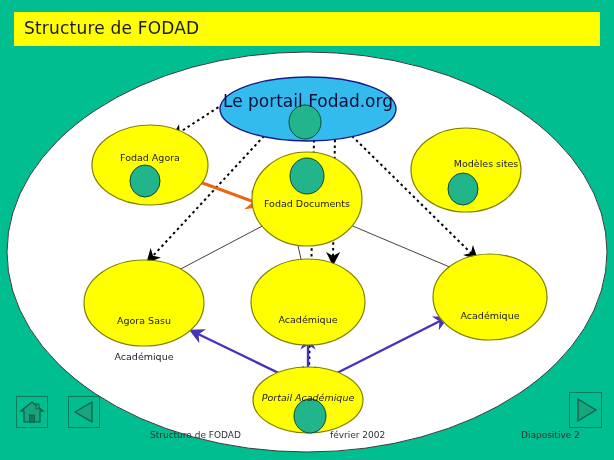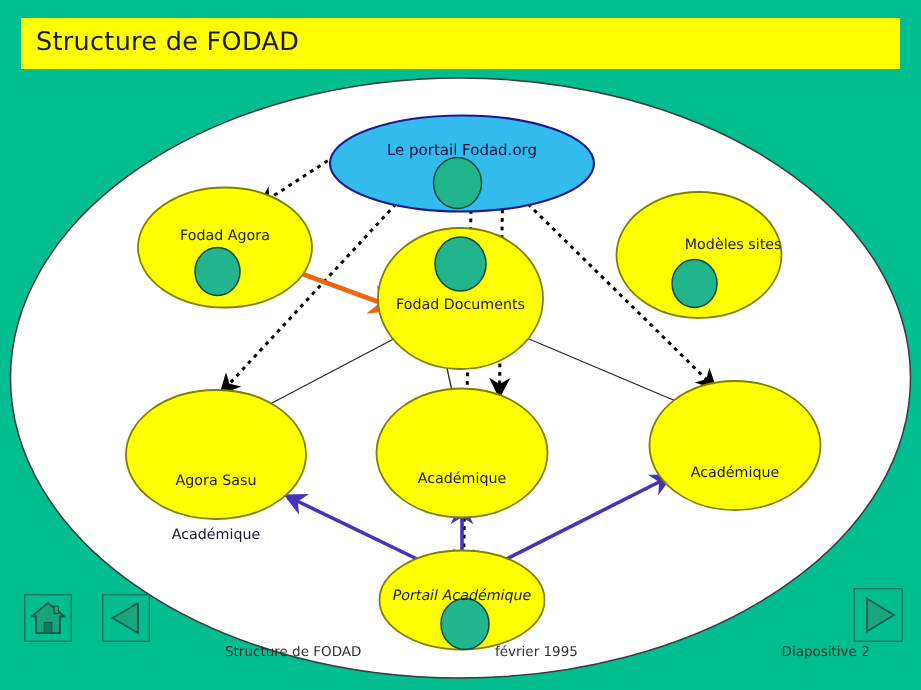--- a/index.html
+++ b/index.html
@@ -54,21 +54,21 @@
     position: absolute;
     text-align: center;
     color: #1a1a2e;
     font-size: 9.5px;
     line-height: 12px;
     white-space: pre;
     pointer-events: none;
     font-family: "DejaVu Sans", sans-serif;
   }
   .node-label.portal {
-    font-size: 10px;
+    font-size: 17px;
     color: #10103a;
   }
 
   
   .footer-text {
     position: absolute;
     top: 430px;
     font-size: 9px;
     color: #303030;
     white-space: nowrap;
@@ -184,41 +184,41 @@
       <ellipse cx="308" cy="400" rx="55" ry="33" fill="#ffff00" stroke="#808000" stroke-width="1.2"></ellipse>
       <ellipse cx="310" cy="416" rx="16" ry="17" fill="#22b58c" stroke="#0a4a3a" stroke-width="1"></ellipse>
     </g>
 
   </svg>
 
   <div class="node-label portal" style="left:218px; top:95px; width:180px;">Le portail Fodad.org</div>
 
   <div class="node-label" style="left:95px; top:152px; width:110px;">Fodad Agora</div>
 
-  <div class="node-label" style="left:411px; top:158px; width:110px;text-align:right;">Modèles sites</div>
+  <div class="node-label" style="left:431px; top:158px; width:110px;">Modèles sites</div>
 
   <div class="node-label" style="left:248px; top:198px; width:118px;text-align:center;">Fodad Documents</div>
 
   <div class="node-label" style="left:84px; top:291px; width:120px;">
     <div>Agora Sasu</div>
     <div>Académique</div>
   </div>
 
   <div class="node-label" style="left:248px; top:290px; width:120px;">
     <div>Académique</div>
   </div>
 
   <div class="node-label" style="left:430px; top:286px; width:120px;">
     <div>Académique</div>
   </div>
 
   <div class="node-label" style="left:248px; top:392px; width:120px;font-style:italic;">Portail Académique</div>
 
   <div id="footer-left" class="footer-text">Structure de FODAD</div>
-  <div id="footer-mid" class="footer-text">février 1995</div>
+  <div id="footer-mid" class="footer-text">février 2002</div>
   <div id="footer-right" class="footer-text">Diapositive 2</div>
 
   <button id="nav-home" class="nav-btn">
     <svg width="30" height="30" viewBox="0 0 30 30">
       <path d="M15,5 L26,14 L23,14 L23,25 L7,25 L7,14 L4,14 Z" fill="#18a47c" stroke="#0b5c45" stroke-width="1.2"></path>
       <rect x="12.5" y="18" width="5" height="7" fill="#0e7c5c" stroke="#0b5c45" stroke-width="0.8"></rect>
       <rect x="19" y="7" width="3" height="5" fill="#18a47c" stroke="#0b5c45" stroke-width="0.8"></rect>
     </svg>
   </button>
 

